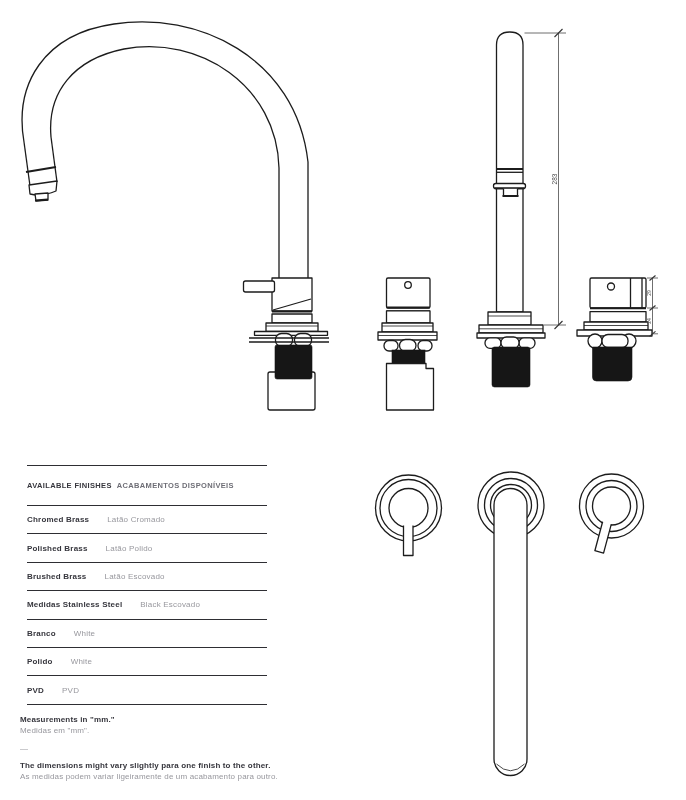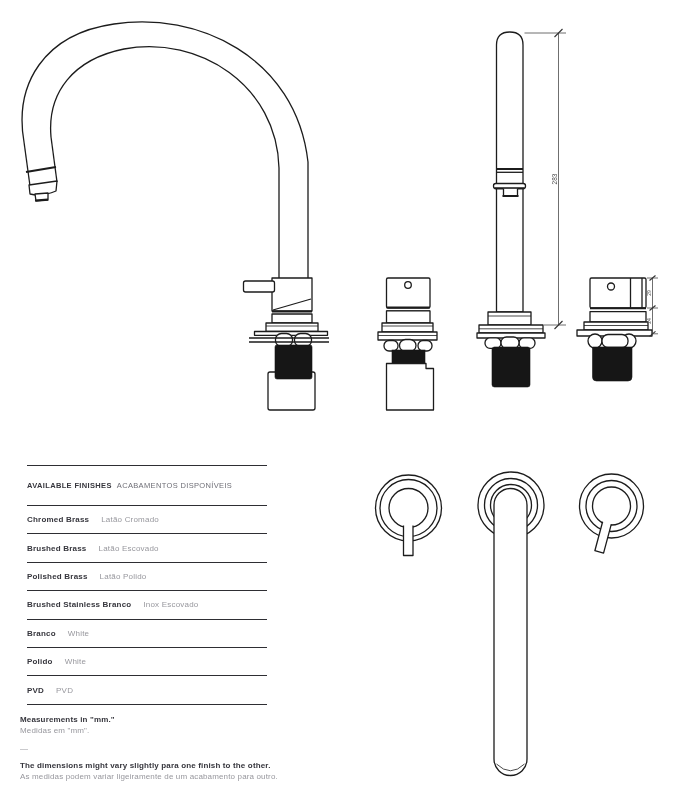--- a/index.html
+++ b/index.html
@@ -13,22 +13,22 @@
   .thin{fill:none;stroke:#1c1c1c;stroke-width:0.8;}
   .thick{fill:none;stroke:#1c1c1c;stroke-width:2;}
   .dim{fill:none;stroke:#4a4a4a;stroke-width:0.8;}
   .dimtick{fill:none;stroke:#333;stroke-width:1.1;}
   .dimtxt{fill:#4a4a4a;font-family:"Liberation Sans",sans-serif;}
   
   .finishes{position:absolute;left:27px;top:465px;width:240px;border-top:1.8px solid #2e2e33;}
   .f-header{height:39px;display:flex;align-items:center;gap:5px;border-bottom:1.8px solid #2e2e33;
             font-size:7.5px;letter-spacing:.35px;}
   .f-header b{color:#36363d;font-weight:700;}
-  .f-header span{color:#6e6e76;}
-  .f-row{height:27.4px;display:flex;align-items:center;gap:12px;border-bottom:1.8px solid #2e2e33;
+  .f-header span{color:#6e6e76;font-weight:bold;}
+  .f-row{height:27.4px;display:flex;align-items:center;gap:18px;border-bottom:1.8px solid #2e2e33;
          font-size:8px;letter-spacing:.2px;}
   .f-row b{color:#36363d;font-weight:700;}
   .f-row span{color:#97979d;}
   
   .notes{position:absolute;left:20px;top:714px;width:340px;font-size:8px;line-height:11px;letter-spacing:.15px;}
   .n-bold{color:#36363d;font-weight:700;}
   .n-gray{color:#97979d;}
   .n-sep{color:#97979d;margin:7px 0 6px 0;}
 </style>
 </head>
@@ -160,30 +160,30 @@
   <div class="finishes">
     <div class="f-header">
       <b>AVAILABLE FINISHES</b>
       <span>ACABAMENTOS DISPONÍVEIS</span>
     </div>
     <div class="f-row">
       <b>Chromed Brass</b>
       <span>Latão Cromado</span>
     </div>
     <div class="f-row">
+      <b>Polished Brass</b>
+      <span>Latão Polido</span>
+    </div>
+    <div class="f-row">
       <b>Brushed Brass</b>
       <span>Latão Escovado</span>
     </div>
     <div class="f-row">
-      <b>Polished Brass</b>
-      <span>Latão Polido</span>
-    </div>
-    <div class="f-row">
-      <b>Brushed Stainless Branco</b>
-      <span>Inox Escovado</span>
+      <b>Medidas Stainless Steel</b>
+      <span>Black Escovado</span>
     </div>
     <div class="f-row">
       <b>Branco</b>
       <span>White</span>
     </div>
     <div class="f-row">
       <b>Polido</b>
       <span>White</span>
     </div>
     <div class="f-row">

